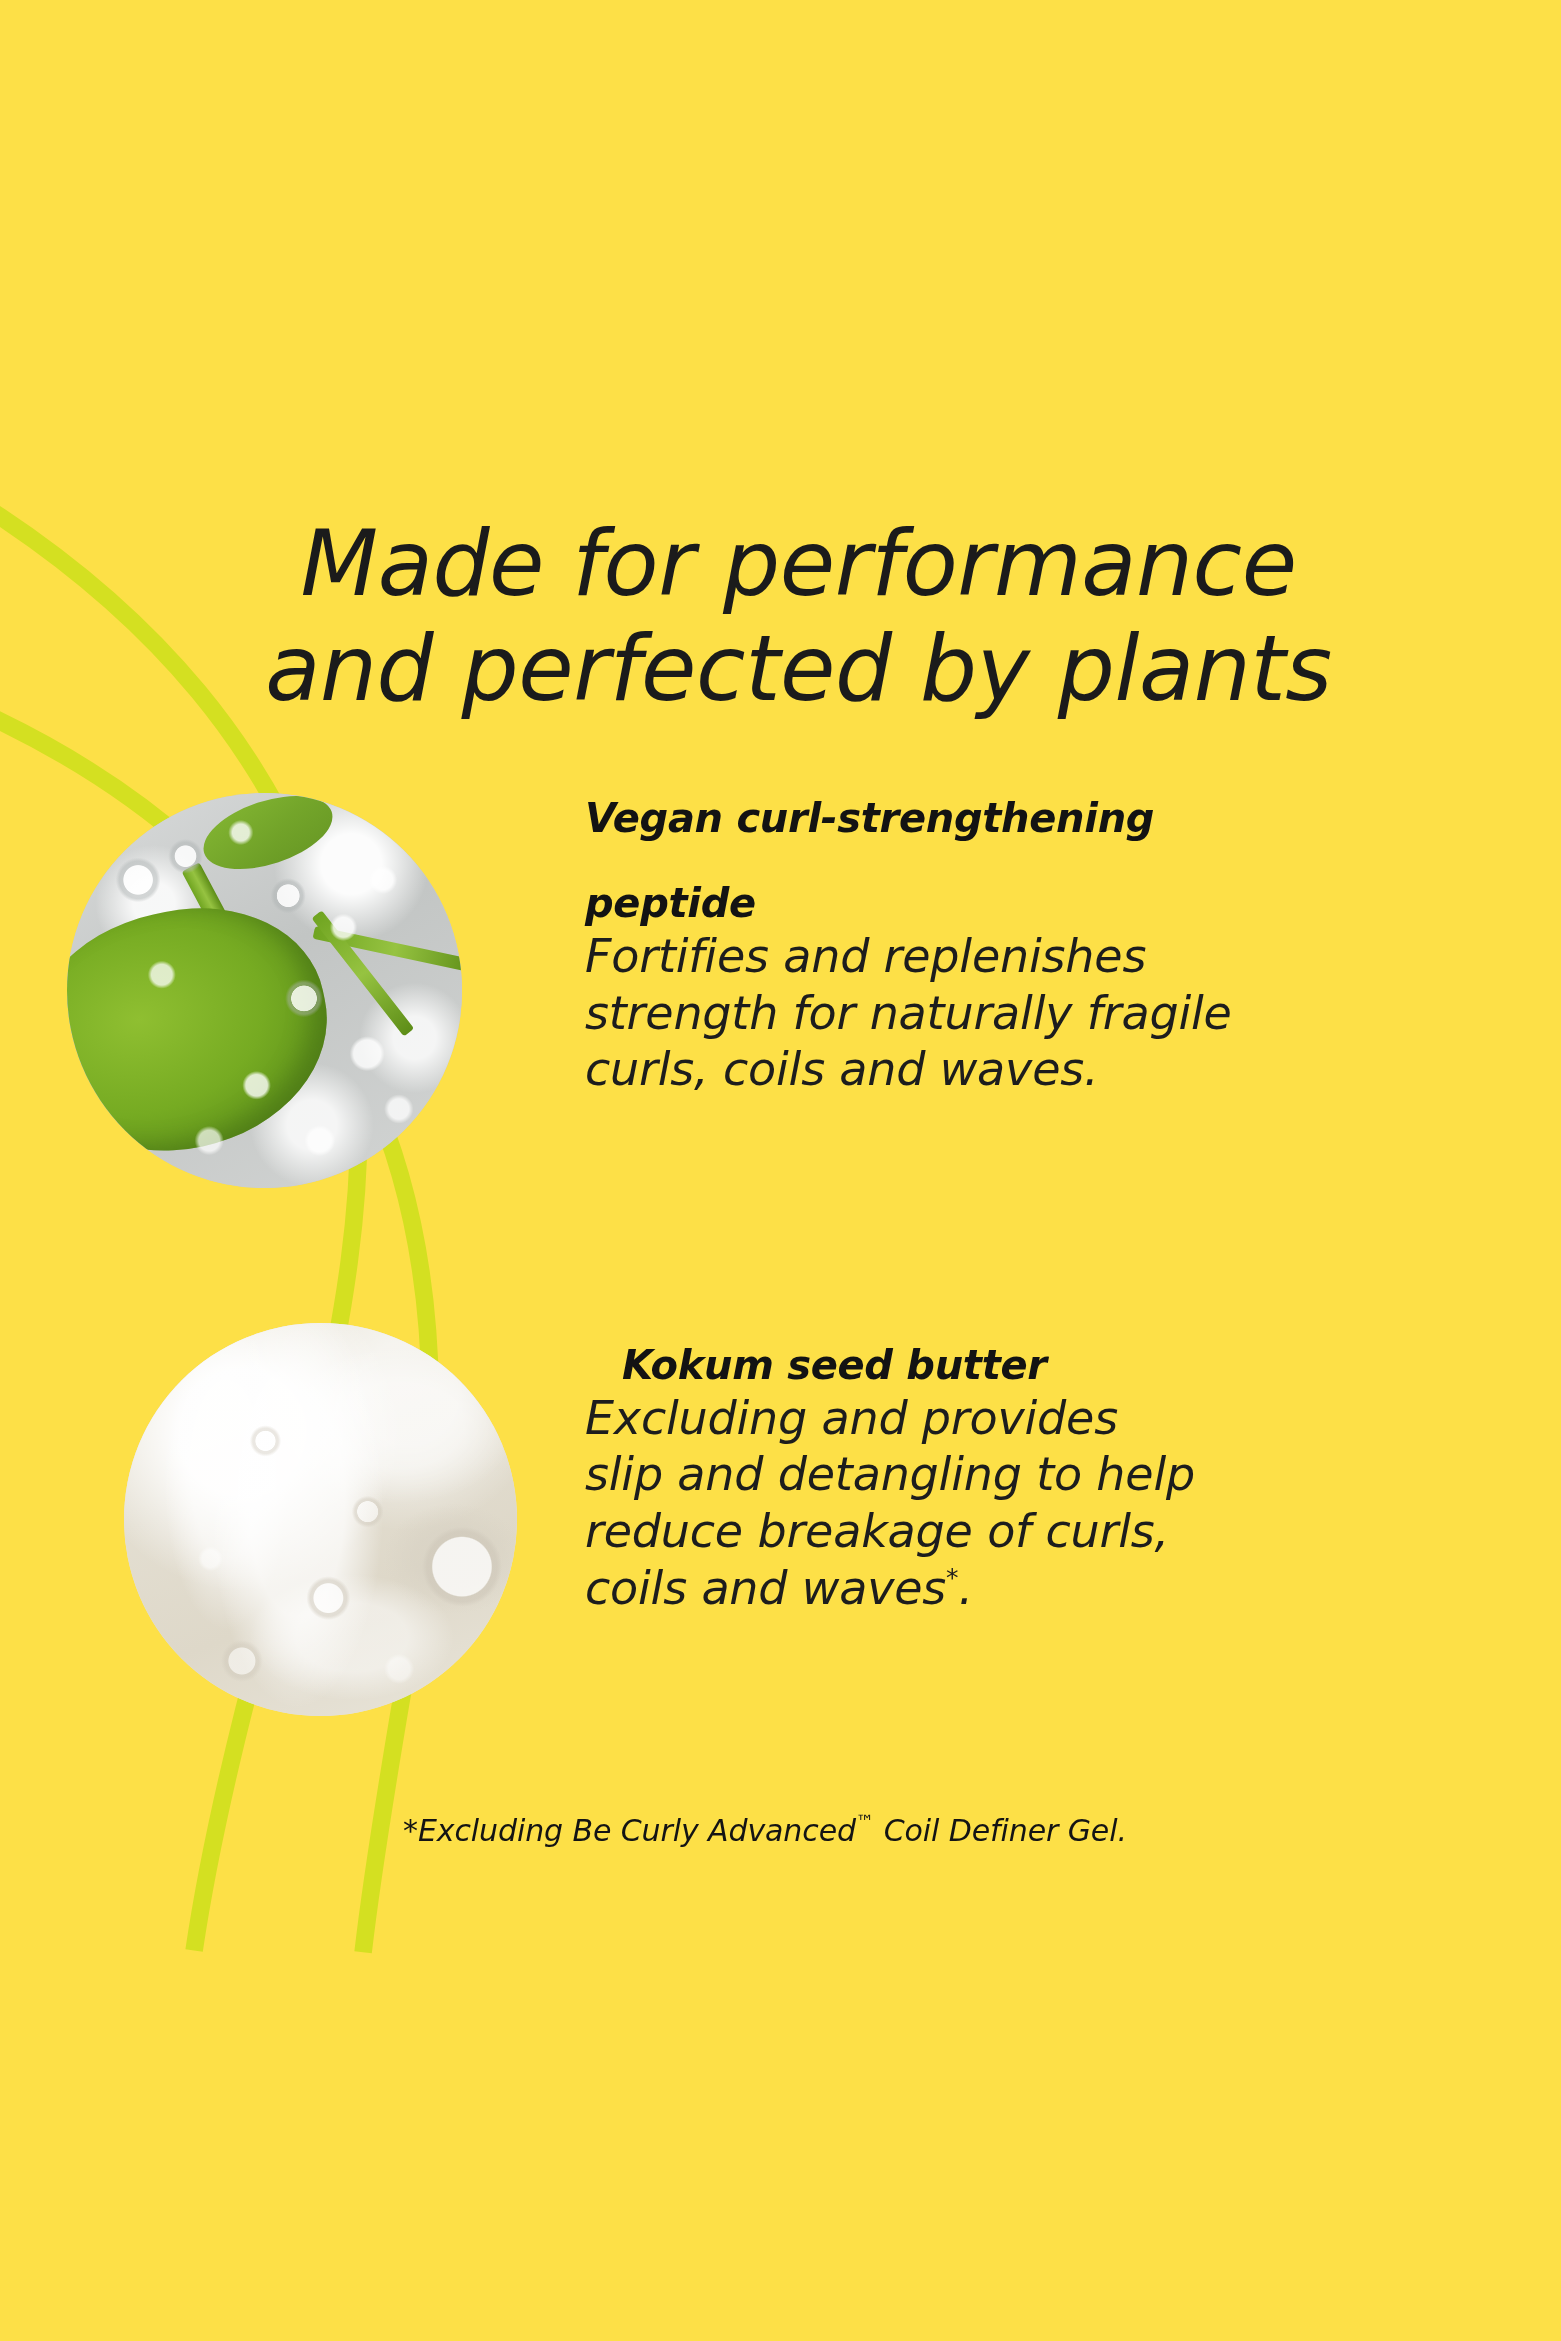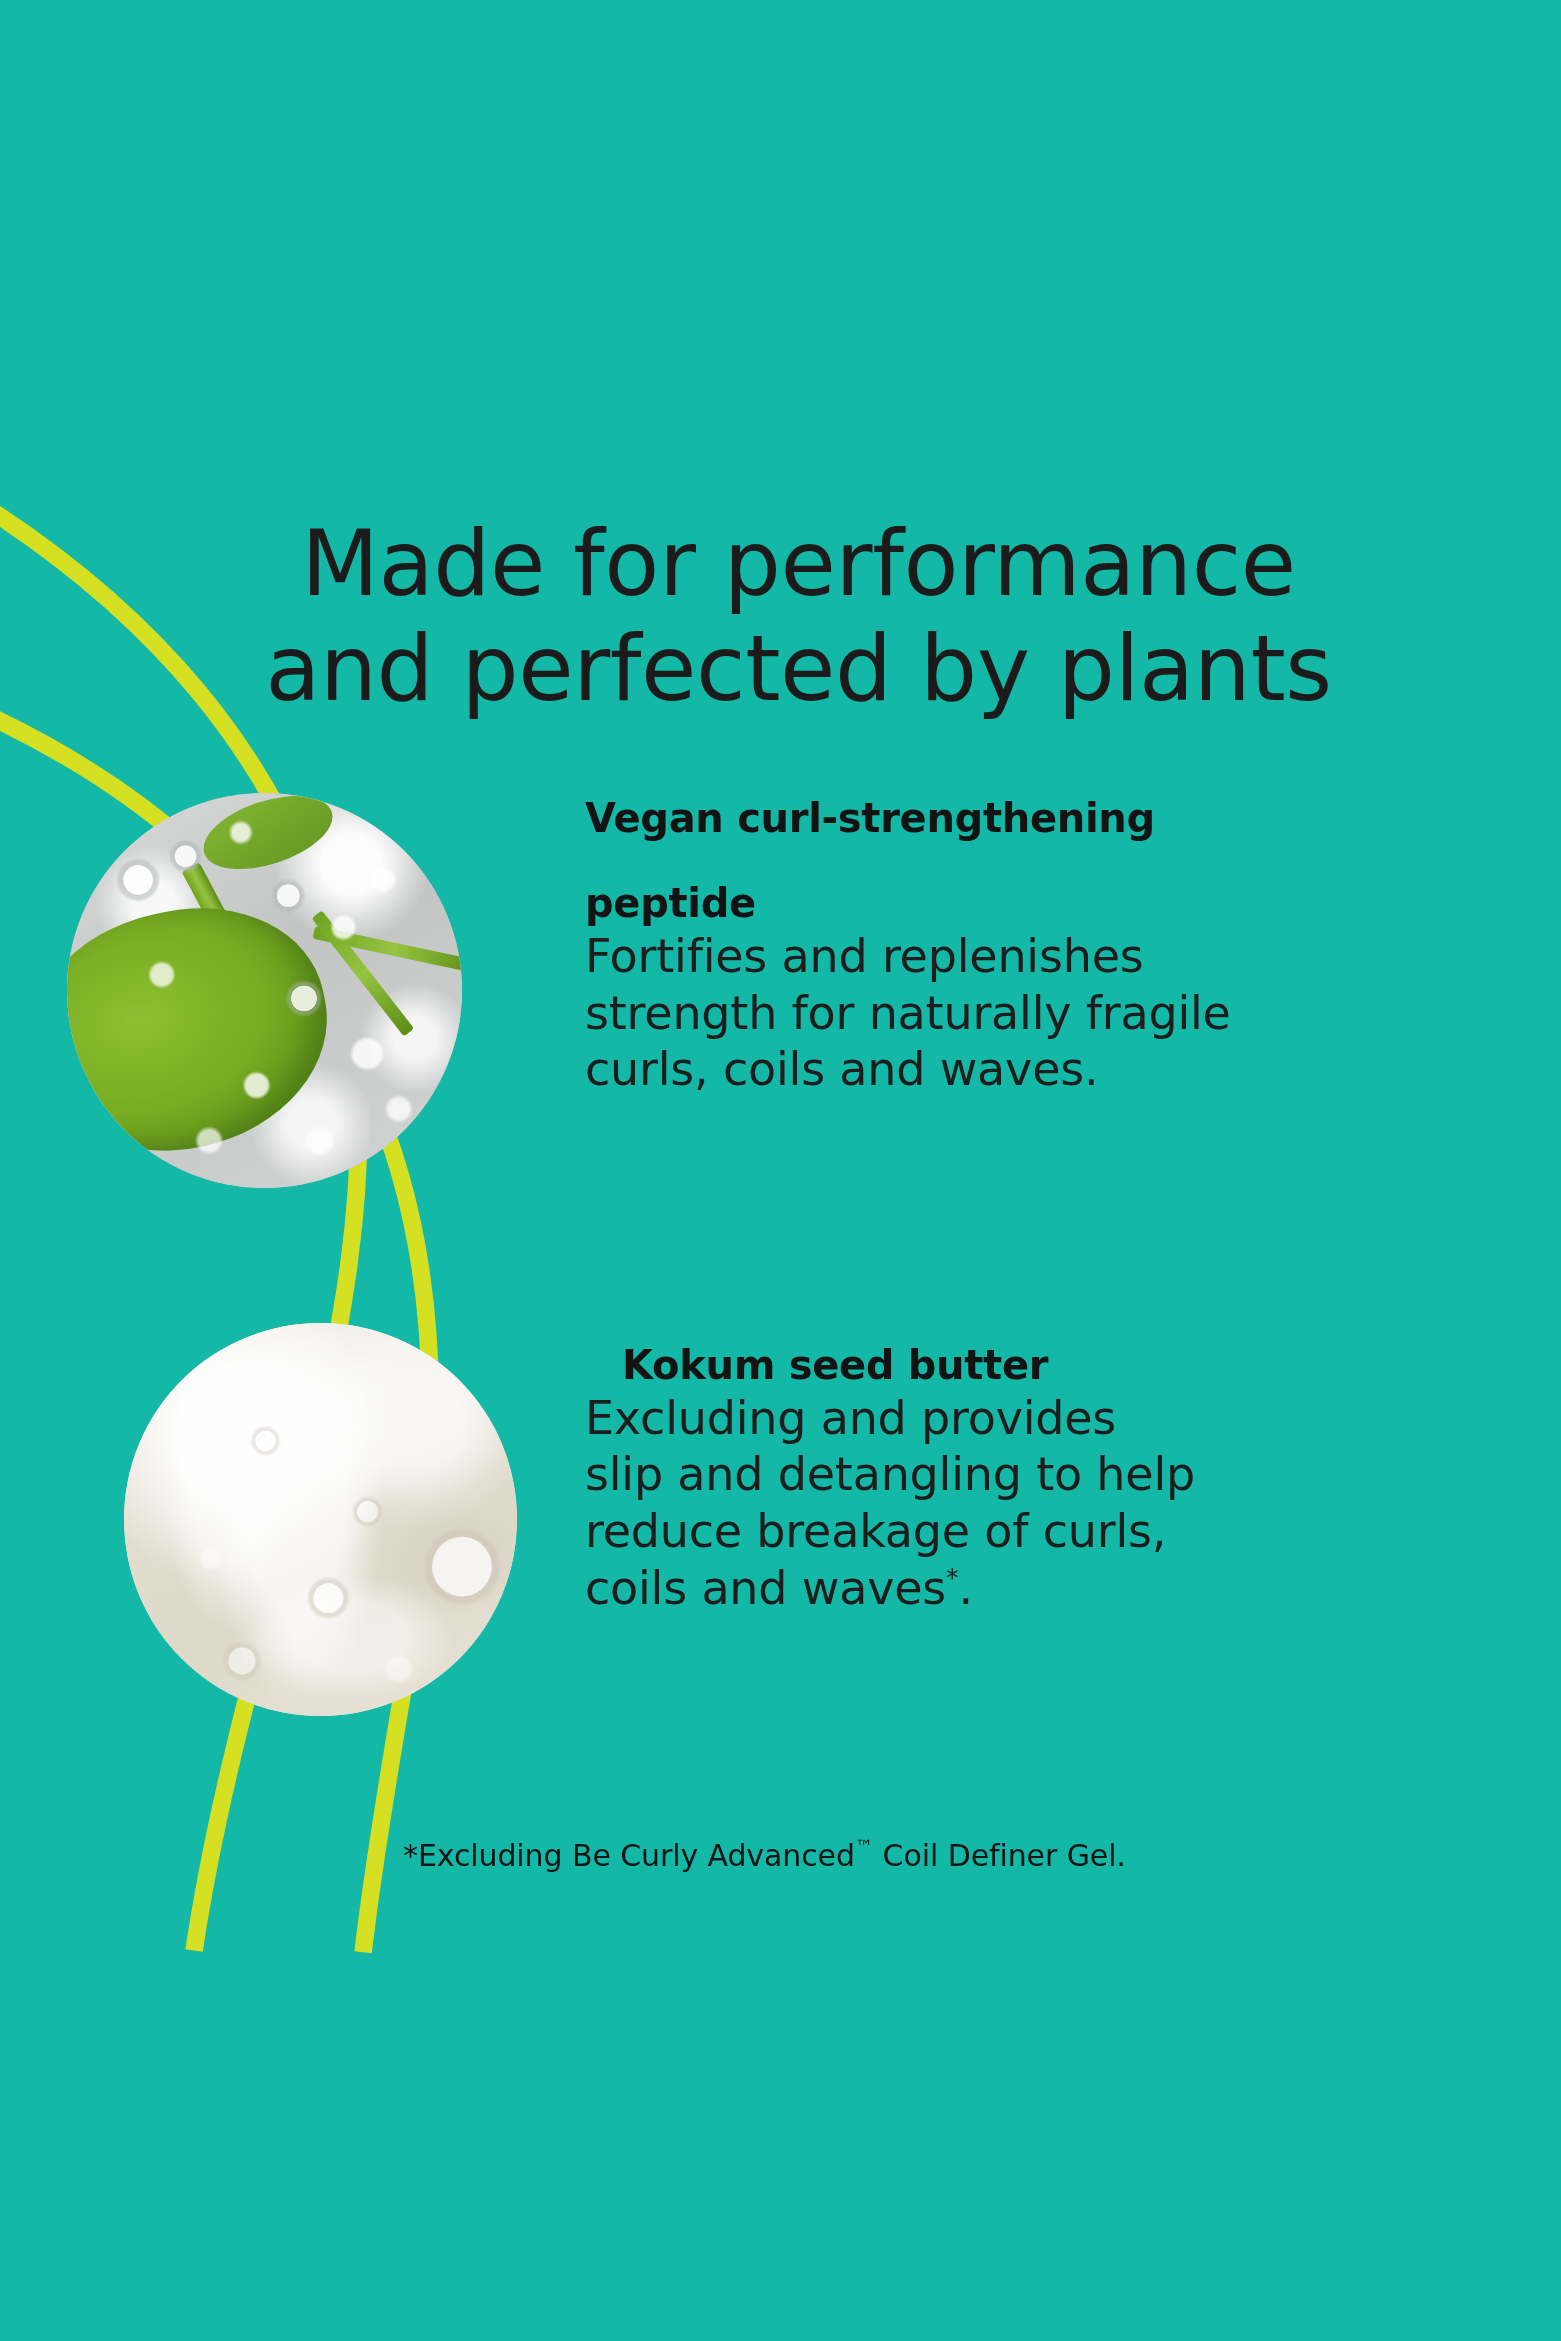--- a/index.html
+++ b/index.html
@@ -194,32 +194,31 @@
     position: absolute;
     left: 403px;
     top: 1813px;
     z-index: 4;
     font-size: 30px;
     font-weight: 400;
     letter-spacing: -0.1px;
     color: #141414;
     white-space: nowrap;
     font-family: "DejaVu Sans", "Liberation Sans", sans-serif;
-    margin-top: 25px;
   }
   .footnote .tm {
     font-size: 18.4px;
     vertical-align: 13.4px;
     line-height: 0;
   }
 </style>
 </head>
 <body>
 
-<div id="page" style="background: #14b8a6;">
+<div id="page" style="background: #fde047; font-style: italic;">
 
   <svg id="vines" viewBox="0 0 1867 2800" preserveAspectRatio="none" aria-hidden="true">
     <path id="vine-1" d="M -30 598 C 180 730, 330 900, 400 1130 C 470 1360, 400 1650, 330 1900 C 285 2060, 250 2210, 232 2332" fill="none" stroke="#D4E021" stroke-width="21" stroke-linecap="butt"></path>
     <path id="vine-2" d="M -30 848 C 150 930, 330 1060, 440 1300 C 545 1530, 520 1800, 480 2030 C 458 2160, 442 2265, 434 2334" fill="none" stroke="#D4E021" stroke-width="21" stroke-linecap="butt"></path>
   </svg>
 
   <h1 class="headline">
     <span class="hl-line" style="display: block;">Made for performance</span>
     <span class="hl-line" style="display: block;">and perfected by plants</span>
   </h1>

